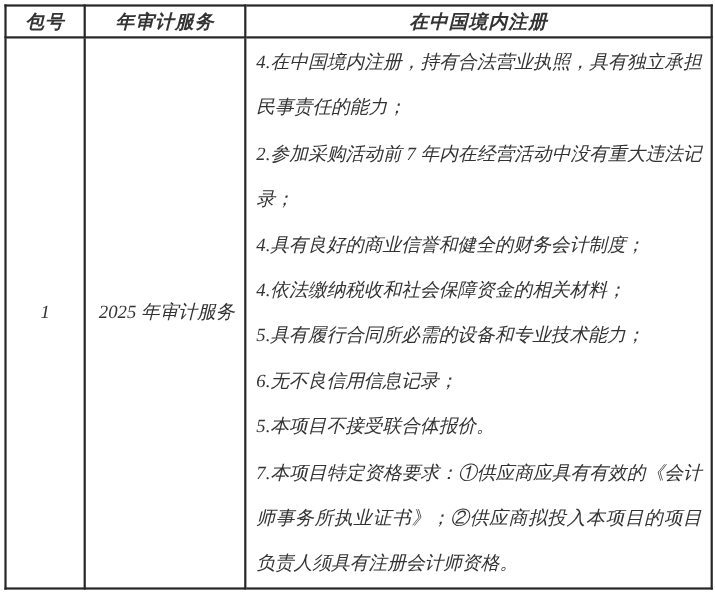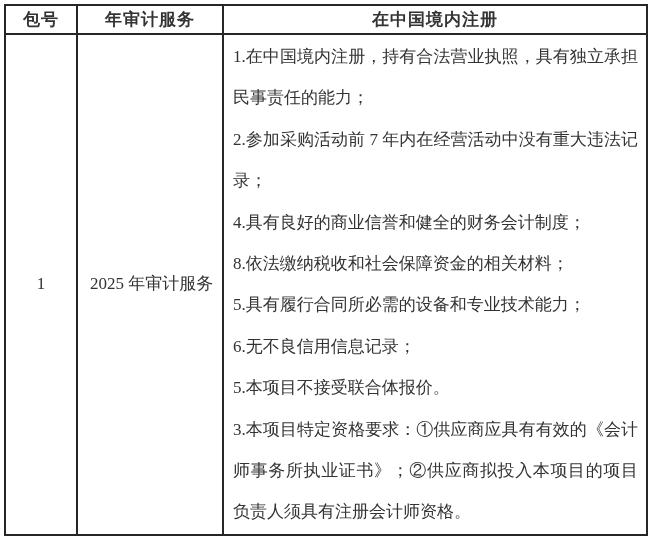--- a/index.html
+++ b/index.html
@@ -16,20 +16,21 @@
   }
   .page {
     padding: 4px 4px 0 4px;
     width: 650px;
     height: 542px;
   }
   table.qual-table {
     border-collapse: collapse;
     table-layout: fixed;
     width: 642px;
+    font-style: italic;
   }
   col.c1 { width: 72px; }
   col.c2 { width: 146px; }
   col.c3 { width: 424px; }
   th, td {
     border: 2px solid #262626;
   }
   th {
     height: 29px;
     padding: 0 2px;
@@ -80,25 +81,25 @@
         <th>包号</th>
         <th>年审计服务</th>
         <th>在中国境内注册</th>
       </tr>
     </thead>
     <tbody>
       <tr class="data-row">
         <td class="cell-package">1</td>
         <td class="cell-project">2025 年审计服务</td>
         <td class="cell-req">
-          <p class="req">1.在中国境内注册，持有合法营业执照，具有独立承担民事责任的能力；</p>
+          <p class="req">4.在中国境内注册，持有合法营业执照，具有独立承担民事责任的能力；</p>
           <p class="req">2.参加采购活动前 7 年内在经营活动中没有重大违法记录；</p>
           <p class="req">4.具有良好的商业信誉和健全的财务会计制度；</p>
-          <p class="req">8.依法缴纳税收和社会保障资金的相关材料；</p>
+          <p class="req">4.依法缴纳税收和社会保障资金的相关材料；</p>
           <p class="req">5.具有履行合同所必需的设备和专业技术能力；</p>
           <p class="req">6.无不良信用信息记录；</p>
           <p class="req">5.本项目不接受联合体报价。</p>
-          <p class="req">3.本项目特定资格要求：①供应商应具有有效的《会计师事务所执业证书》；②供应商拟投入本项目的项目负责人须具有注册会计师资格。</p>
+          <p class="req">7.本项目特定资格要求：①供应商应具有有效的《会计师事务所执业证书》；②供应商拟投入本项目的项目负责人须具有注册会计师资格。</p>
         </td>
       </tr>
     </tbody>
   </table>
 </div>
 
 </body></html>

